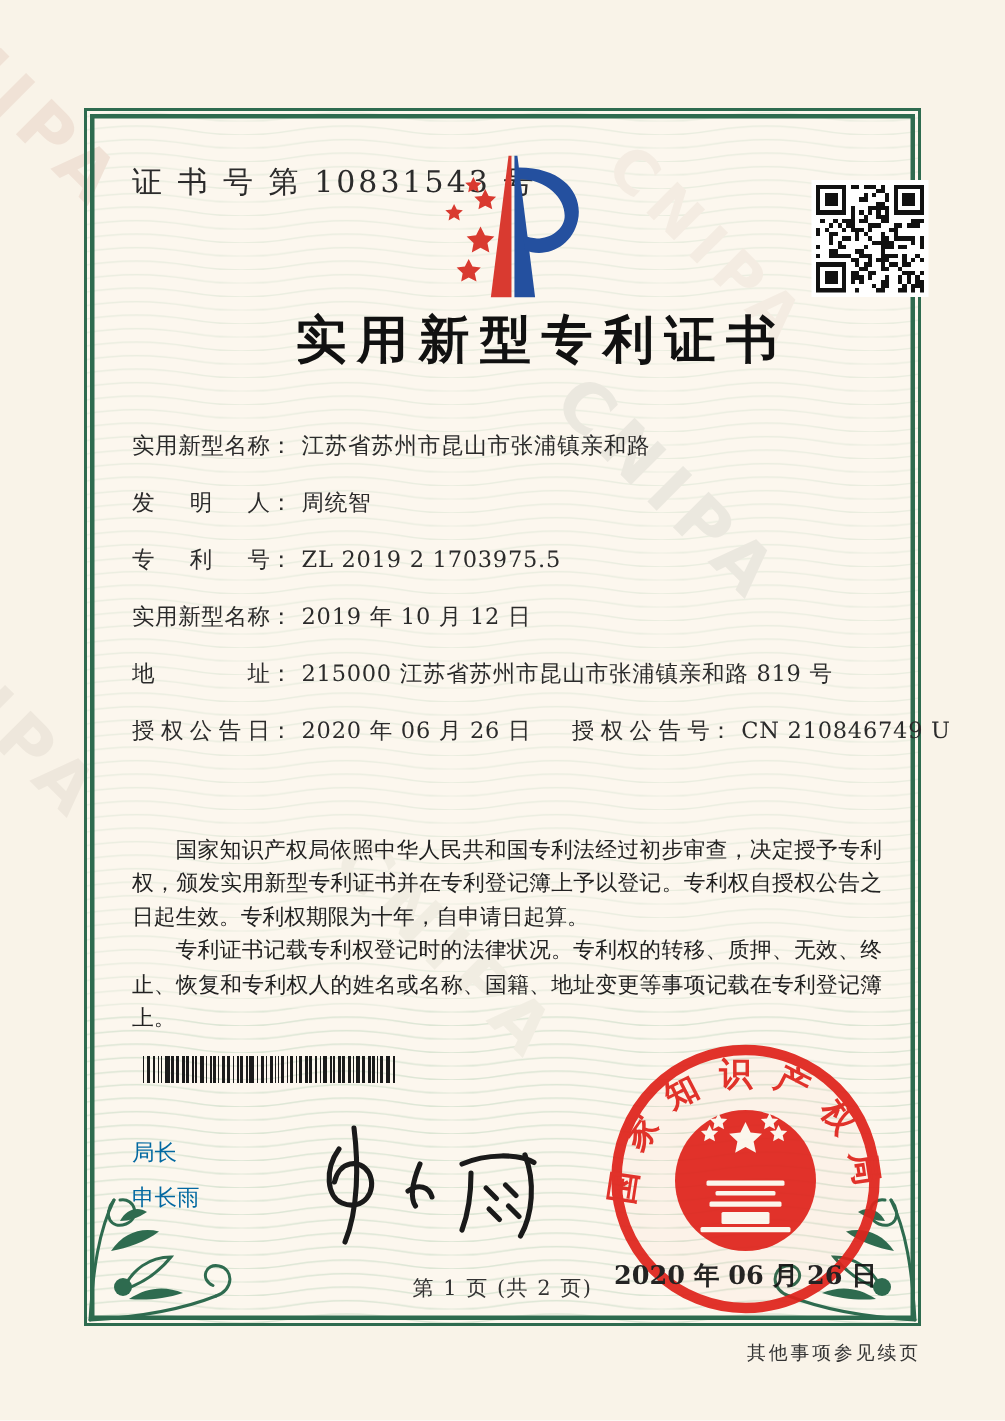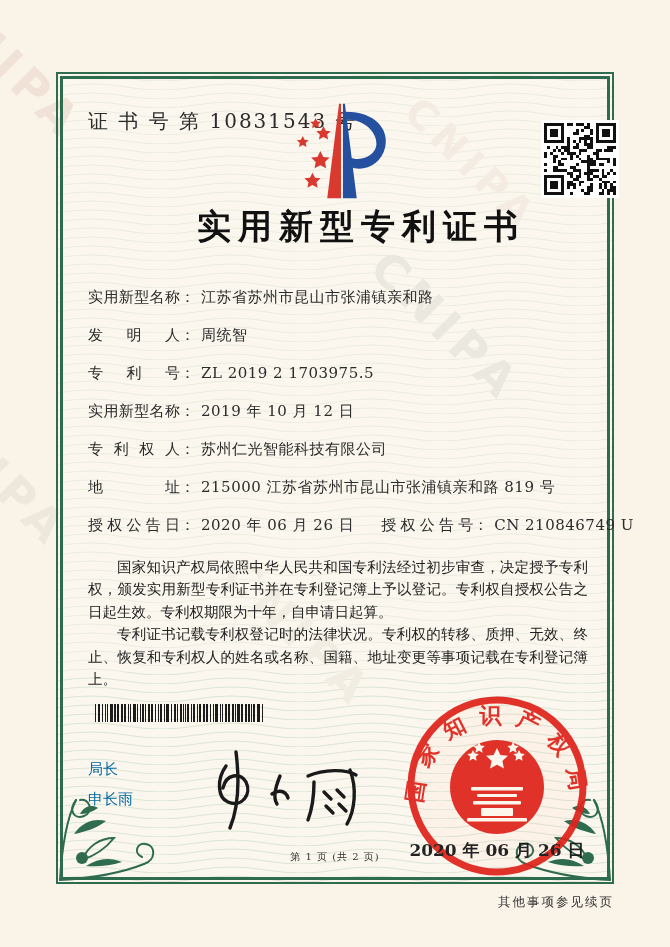--- a/index.html
+++ b/index.html
@@ -47,21 +47,21 @@
   .barcode{position:absolute;left:95px;top:704px;width:170px;height:18px;}
   .barcode svg{width:100%;height:100%;display:block;}
 
   .signer{position:absolute;left:88px;top:754px;font-family:Liberation Sans, sans-serif;
       font-size:15px;color:#0369a1;line-height:30px;}
   .signature{position:absolute;left:196px;top:746px;width:195px;height:86px;}
 
   .seal{position:absolute;left:401px;top:692px;width:192px;height:192px;opacity:0.93;}
 
   .page-note{position:absolute;left:56px;top:850px;width:558px;text-align:center;
-      font-size:10px;color:#333;letter-spacing:1px;}
+      font-size:14px;color:#333;letter-spacing:1px;}
   .cont-note{position:absolute;left:56px;top:894px;width:558px;text-align:right;
       font-size:12.5px;color:#333;letter-spacing:2px;}
 </style>
 </head>
 <body>
 
 <div class="page">
 
   <div class="inner-panel"></div>
   <svg class="waves">
@@ -429,23 +429,20 @@
     <div class="field-row">
       <span class="flabel">发明人</span><span class="fcolon">：</span><span class="fvalue">周统智</span>
     </div>
     <div class="field-row">
       <span class="flabel">专利号</span><span class="fcolon">：</span><span class="fvalue">ZL 2019 2 1703975.5</span>
     </div>
     <div class="field-row">
       <span class="flabel">实用新型名称</span><span class="fcolon">：</span><span class="fvalue">2019 年 10 月 12 日</span>
     </div>
     <div class="field-row">
-      <span class="flabel">专利权人</span><span class="fcolon">：</span><span class="fvalue">苏州仁光智能科技有限公司</span>
-    </div>
-    <div class="field-row">
       <span class="flabel">地址</span><span class="fcolon">：</span><span class="fvalue">215000 江苏省苏州市昆山市张浦镇亲和路 819 号</span>
     </div>
     <div class="field-row">
       <span class="flabel">授权公告日</span><span class="fcolon">：</span><span class="fvalue">2020 年 06 月 26 日</span><span class="pair2"><span class="flabel">授权公告号</span><span class="fcolon">：</span><span class="fvalue">CN 210846749 U</span></span>
     </div>
   </div>
 
   <div class="paras">
     <p>国家知识产权局依照中华人民共和国专利法经过初步审查，决定授予专利权，颁发实用新型专利证书并在专利登记簿上予以登记。专利权自授权公告之日起生效。专利权期限为十年，自申请日起算。</p>
     <p>专利证书记载专利权登记时的法律状况。专利权的转移、质押、无效、终止、恢复和专利权人的姓名或名称、国籍、地址变更等事项记载在专利登记簿上。</p>

